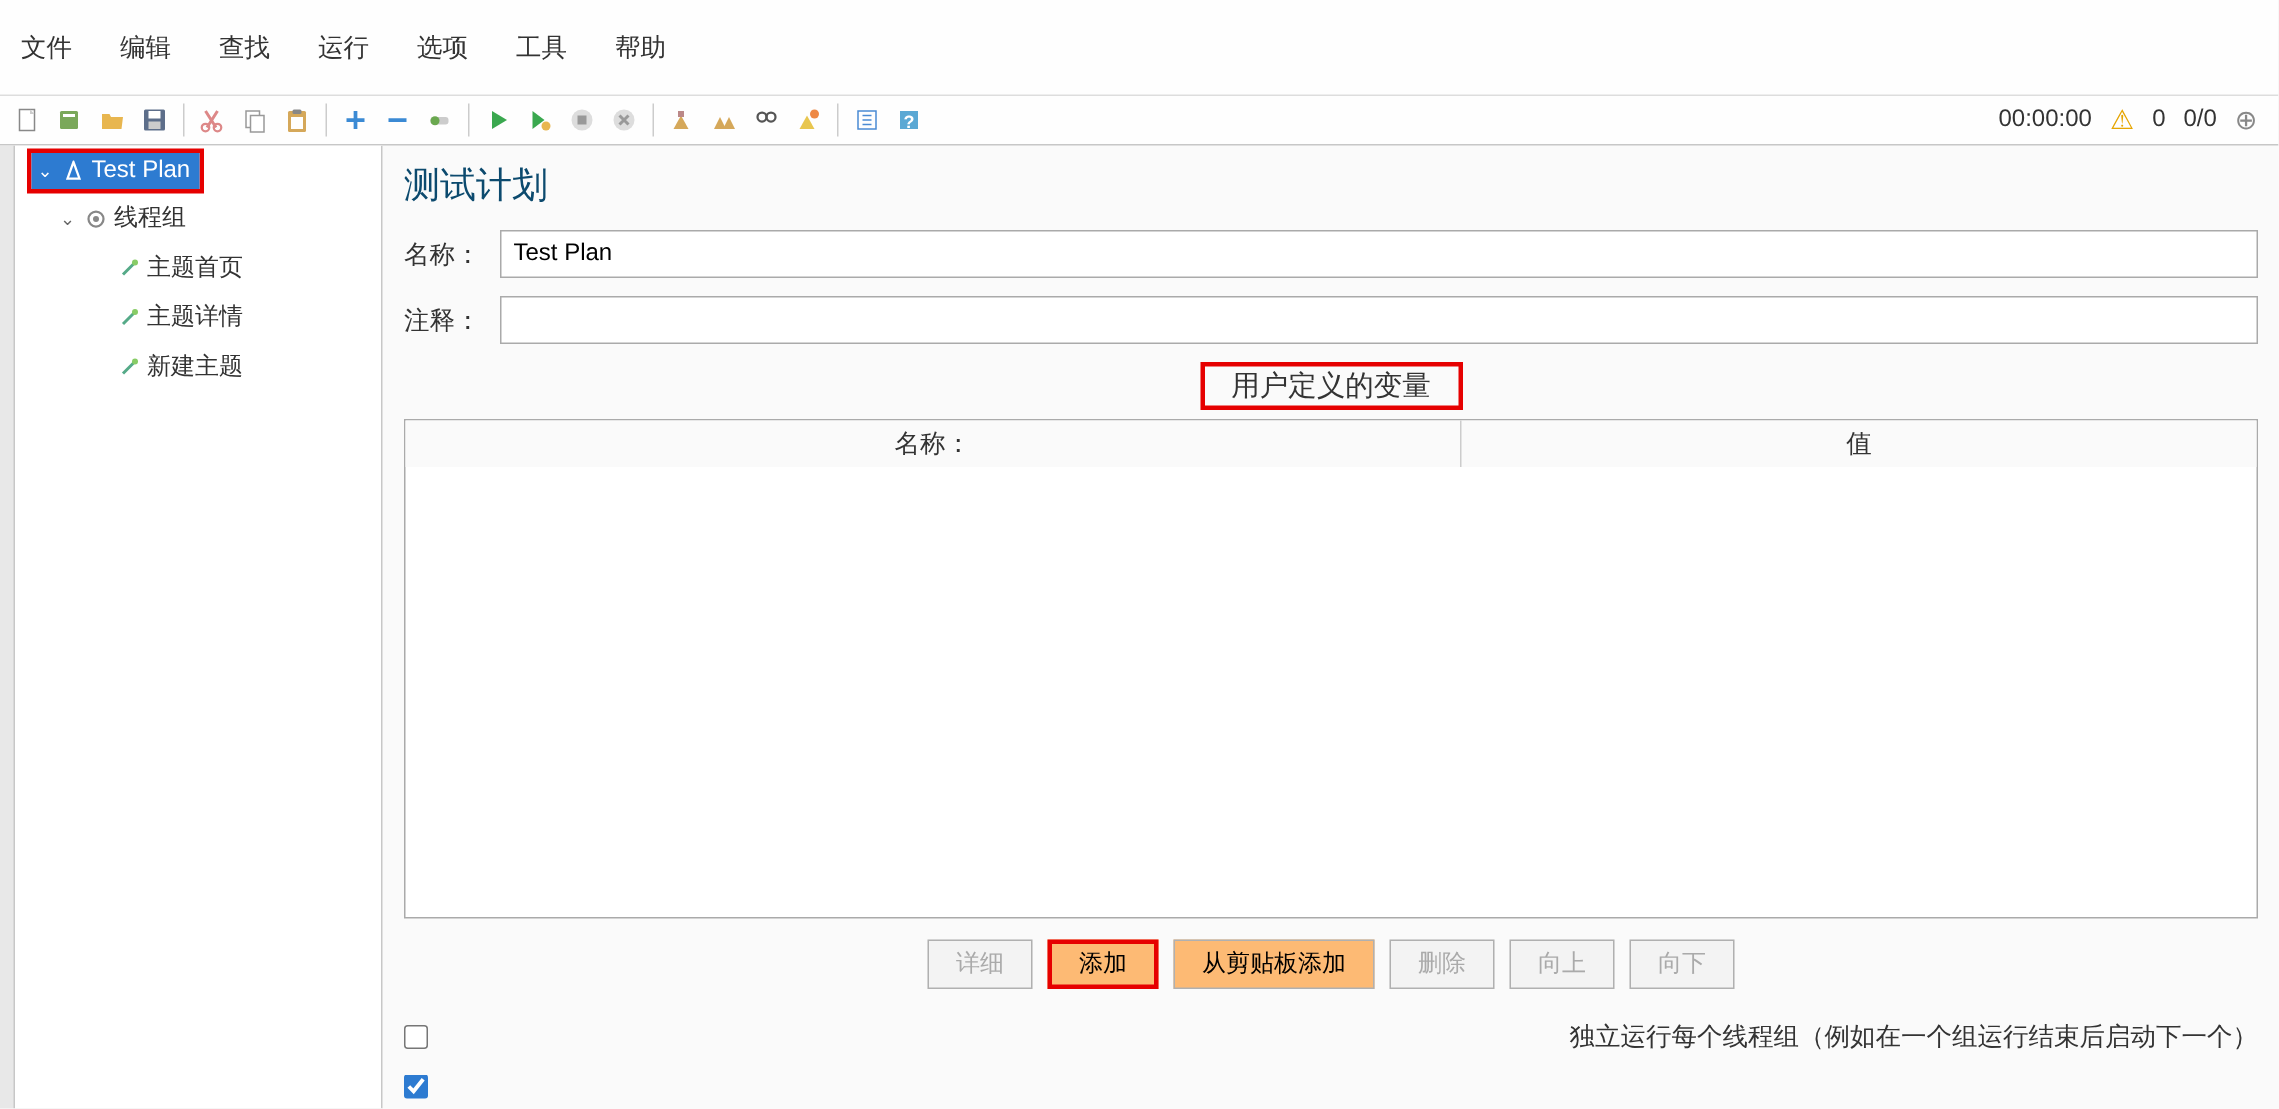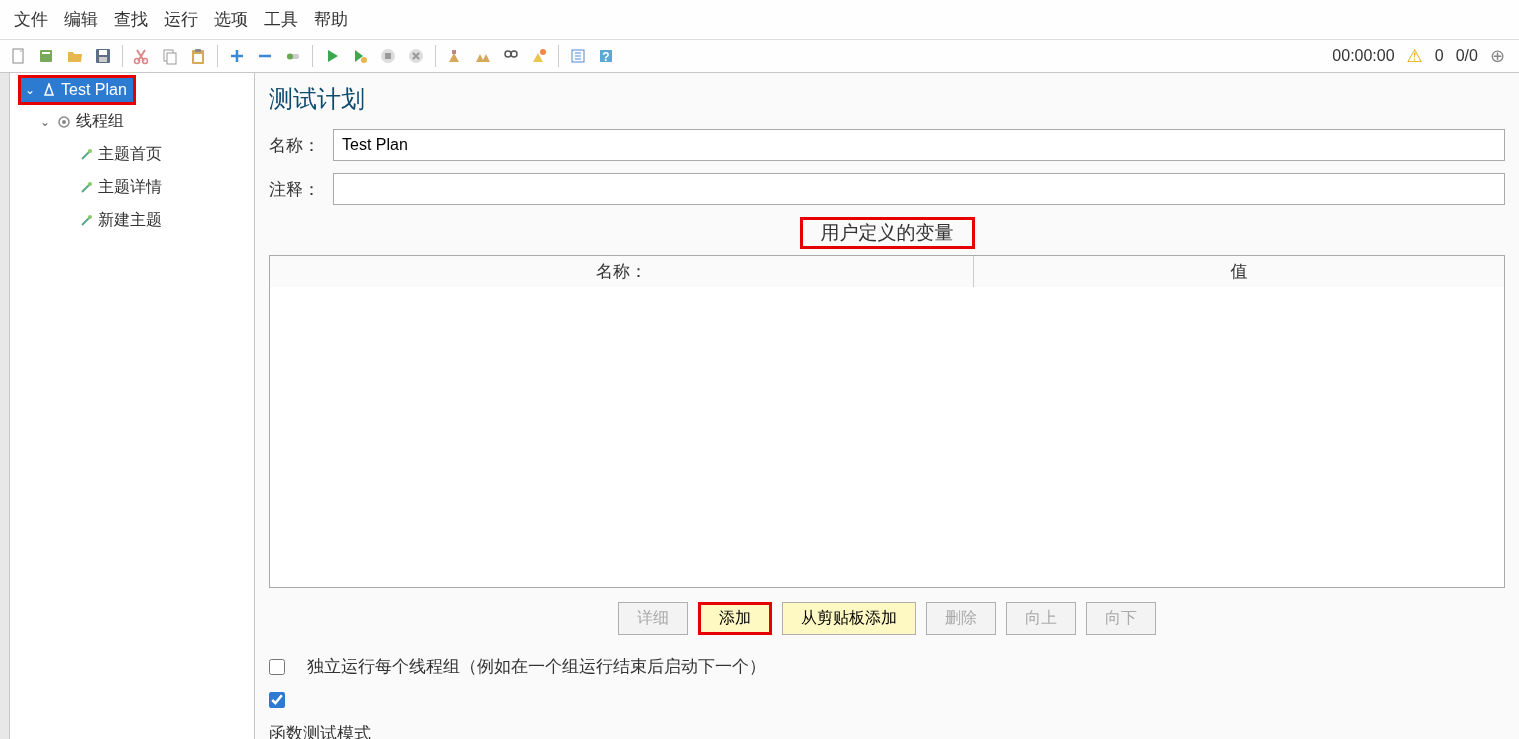--- a/index.html
+++ b/index.html
@@ -12,23 +12,23 @@
       height: 739px;
       overflow: hidden;
       display: flex;
       flex-direction: column;
     }
 
     
     .menubar {
       display: flex;
       background: #fefefe;
-      padding: 6px 8px;
+      padding: 18px 8px;
       border-bottom: 1px solid #ddd;
-      gap: 4px;
+      gap: 20px;
       font-size: 17px;
     }
     .menubar-item {
       padding: 2px 6px;
       cursor: pointer;
     }
 
     
     .toolbar {
       display: flex;
@@ -187,38 +187,39 @@
     .btn-row {
       display: flex;
       justify-content: center;
       gap: 10px;
       margin-top: 14px;
     }
     .btn {
       padding: 5px 18px;
       font-size: 16px;
       border: 1px solid #b0b0b0;
-      background: #fef9c3;
+      background: #fdba74;
       cursor: pointer;
     }
     .btn:disabled {
       color: #aaa;
       background: #f3f3f3;
       cursor: default;
     }
     .btn.highlight-box { border: 3px solid #e60000; padding: 3px 18px; }
 
     
     .checks { margin-top: 20px; }
     .check-row {
       display: flex;
       align-items: center;
       gap: 22px;
       font-size: 17px;
       margin-bottom: 14px;
+      justify-content: space-between;
     }
     .check-row input[type=checkbox] {
       width: 16px;
       height: 16px;
       accent-color: #2d7bd1;
     }
 
     
     svg { display: block; }
   </style>

